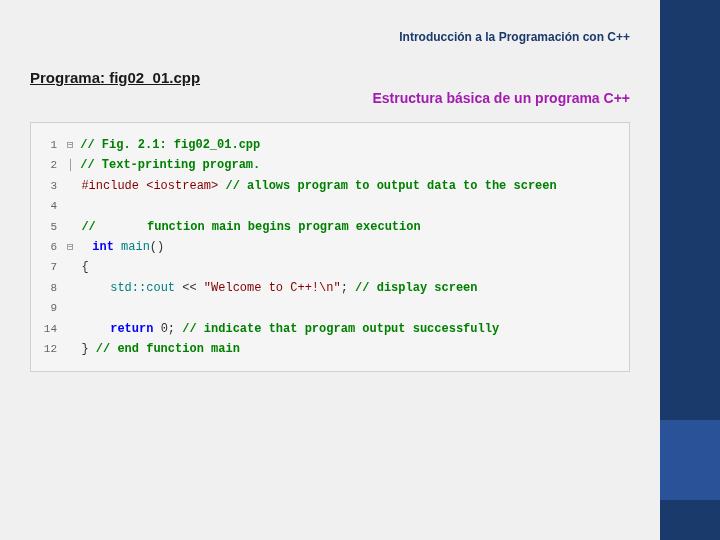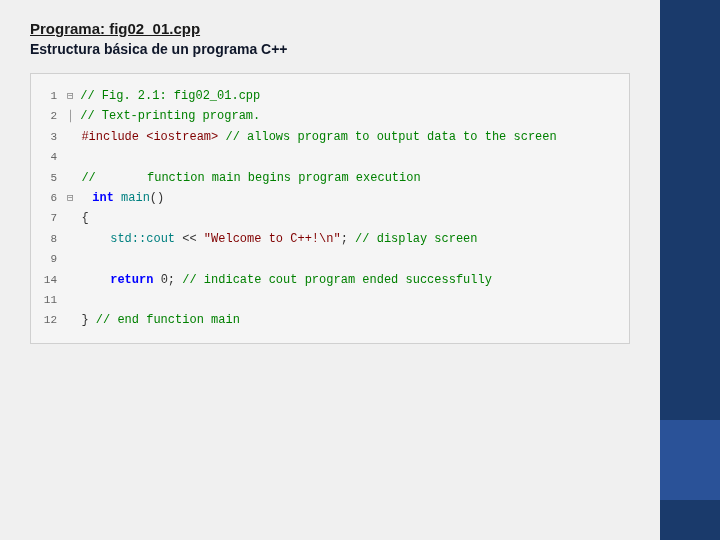--- a/index.html
+++ b/index.html
@@ -50,22 +50,23 @@
       font-size: 15px;
       font-weight: bold;
       color: #1a1a1a;
       margin-bottom: 4px;
       text-decoration: underline;
     }
 
     .program-subtitle {
       font-size: 14px;
       font-weight: bold;
-      color: #0f172a;
+      color: #a21caf;
       margin-bottom: 16px;
+      text-align: right;
     }
 
     .code-block {
       background: #f5f5f5;
       border: 1px solid #d0d0d0;
       padding: 12px 0;
       font-family: 'Courier New', Courier, monospace;
       font-size: 12px;
       line-height: 1.7;
       width: 100%;
@@ -86,35 +87,36 @@
       font-size: 11px;
     }
 
     .code-text {
       color: #333;
       white-space: pre;
       flex: 1;
     }
 
     
-    .c-comment { color: #008000; }
+    .c-comment { color: #008000; font-weight: bold; }
     .c-keyword { color: #0000ff; font-weight: bold; }
     .c-string { color: #800000; }
     .c-include { color: #800000; }
     .c-type { color: #0000ff; font-weight: bold; margin-left: 12px; }
     .c-fold { color: #888; font-size: 11px; }
     .c-func { color: #008080; }
     .c-normal { color: #333; }
     .c-bold { font-weight: normal; }
   </style>
 </head>
 <body>
 
 <div class="main-content">
 
+  <div class="header-title">Introducción a la Programación con C++</div>
 
   <div class="program-title">Programa: fig02_01.cpp</div>
   <div class="program-subtitle">Estructura básica de un programa C++</div>
 
   <div class="code-block">
 
     <div class="code-line">
       <span class="line-num">1</span>
       <span class="code-text"><span class="c-fold">⊟ </span><span class="c-comment">// Fig. 2.1: fig02_01.cpp</span></span>
     </div>
@@ -154,27 +156,23 @@
       <span class="code-text">      <span class="c-func c-bold">std::cout</span> <span class="c-normal">&lt;&lt;</span> <span class="c-string">"Welcome to C++!\n"</span><span class="c-normal">;</span> <span class="c-comment">// display screen</span></span>
     </div>
 
     <div class="code-line">
       <span class="line-num">9</span>
       <span class="code-text"> </span>
     </div>
 
     <div class="code-line">
       <span class="line-num">14</span>
-      <span class="code-text">      <span class="c-keyword">return</span> <span class="c-normal">0;</span> <span class="c-comment">// indicate cout program ended successfully</span></span>
+      <span class="code-text">      <span class="c-keyword">return</span> <span class="c-normal">0;</span> <span class="c-comment">// indicate that program output successfully</span></span>
     </div>
 
-    <div class="code-line">
-      <span class="line-num">11</span>
-      <span class="code-text"> </span>
-    </div>
 
     <div class="code-line">
       <span class="line-num">12</span>
       <span class="code-text">  <span class="c-normal">}</span> <span class="c-comment">// end function main</span></span>
     </div>
 
   </div>
 </div>
 
 <div class="sidebar">

